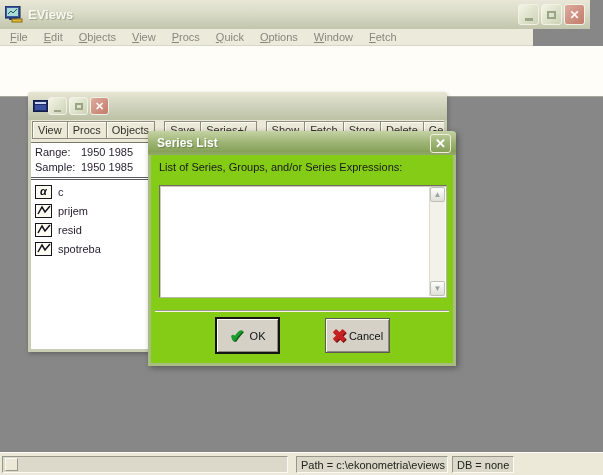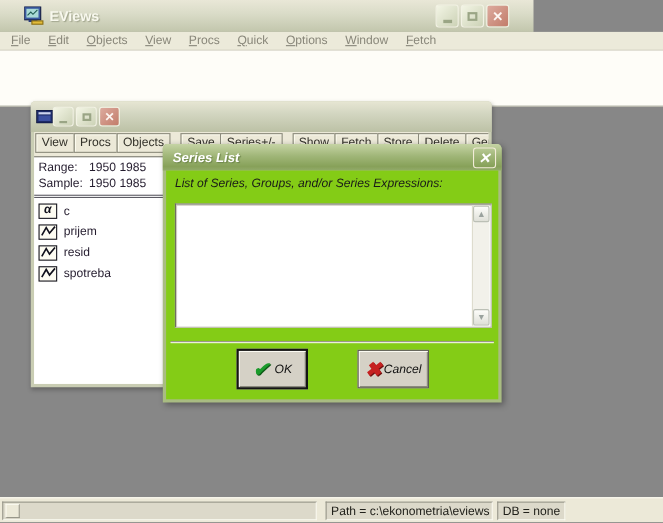--- a/index.html
+++ b/index.html
@@ -3,37 +3,37 @@
 <meta charset="utf-8">
 <style>
   * { margin:0; padding:0; box-sizing:border-box; }
   body { background:#555; }
   .screen {
     position:relative; width:603px; height:475px; overflow:hidden;
     background:#878787; font-family:"Liberation Sans",sans-serif; font-size:11px;
   }
   
   .main-titlebar {
-    position:absolute; left:0; top:0; width:485px; height:29px;
+    position:absolute; left:0; top:0; width:590px; height:29px;
     background:linear-gradient(180deg,#e9e7d7 0%,#d9dbc7 45%,#c2c6ac 100%);
-    display:flex; align-items:center; padding:0 22px;text-align:right;
+    display:flex; align-items:center; padding:0 5px;text-align:right;
   }
   .main-title { color:#f8f8ee; font-weight:bold; font-size:13px; margin-left:5px;
     text-shadow:1px 1px 1px #a2a68e; }
   .win-btns { margin-left:auto; display:flex; gap:2px; }
   .wbtn { width:21px; height:21px; border-radius:3px; border:1px solid #f2f2e4;
     display:flex; align-items:center; justify-content:center; }
   .wbtn.pale { background:linear-gradient(135deg,#f3f5e5,#ccd2b6); }
   .wbtn.close-inactive { background:linear-gradient(135deg,#ddab9f,#c27c6a);
     color:#fdf6f2; font-weight:bold; font-size:12px; }
   .min-bar { display:block; width:8px; height:3px; background:#9aa585; margin-top:10px; }
   .max-box { display:block; width:9px; height:8px; border:2px solid #9aa585; background:transparent; }
   
   .menubar {
-    position:absolute; left:0; top:29px; width:603px; height:17px;
+    position:absolute; left:0; top:29px; width:533px; height:17px;
     background:#eceada; border-bottom:1px solid #d8d6c6;
     display:flex; align-items:center; padding-left:2px;
   }
   .menu-item { display:inline-block; padding:1px 8px; color:#89877a; }
   .menu-item::first-letter { text-decoration:underline; }
   
   .client-strip { position:absolute; left:0; top:46px; width:603px; height:51px;
     background:#fefdf8; border-bottom:1px solid #a8a89a; }
   
   .workfile { position:absolute; left:28px; top:92px; width:419px; height:260px;
@@ -61,21 +61,21 @@
     border-top:1px solid #78776a; overflow:hidden; color:#241c2e; }
   .wf-line { padding:3px 0 0 4px; white-space:nowrap; }
   .wf-line .lab { display:inline-block; width:46px; }
   .wf-sep { height:3px; margin:4px 0 2px 0; border-top:1px solid #5c5b64; border-bottom:1px solid #5c5b64; }
   .wf-row { display:flex; align-items:center; height:19px; padding-left:4px; gap:6px; }
   .obj-icon { width:17px; height:14px; border:1px solid #15151f; background:#fdfcf2;
     display:flex; align-items:center; justify-content:center; flex:0 0 auto; }
   .alpha-glyph { font-weight:bold; font-style:italic; font-size:11px; color:#10101c; line-height:1; }
   
   .dialog { position:absolute; left:148px; top:131px; width:308px; height:235px;
-    background:#a9bc82; border-radius:4px 4px 0 0; box-shadow:2px 2px 6px rgba(0,0,0,.35); z-index:3;font-style:italic; }
+    background:#a9bc82; border-radius:4px 4px 0 0; box-shadow:2px 2px 6px rgba(0,0,0,.35); z-index:3; }
   .dlg-titlebar { height:24px; border-radius:4px 4px 0 0;
     background:linear-gradient(180deg,#c5d3a4 0%,#a0b678 45%,#87a159 85%,#92aa6a 100%);
     display:flex; align-items:center; padding:0 5px 0 9px; }
   .dlg-title { color:#fff; font-weight:bold; font-size:12px; flex:1;
     text-shadow:1px 1px 1px #6d844a; }
   .dlg-close { width:21px; height:19px; border-radius:3px; border:1px solid #f2ecd8;
     background:linear-gradient(135deg,#e2array 0,#e07a5b 0%,#c84a2a 60%,#b23f22 100%);
     color:#fff; font-weight:bold; font-size:13px; display:flex; align-items:center; justify-content:center; }
   .dlg-body { position:absolute; left:3px; right:3px; top:24px; bottom:3px; background:#84cc16; }
   .dlg-label { position:absolute; left:8px; top:6px; color:#191919; }

